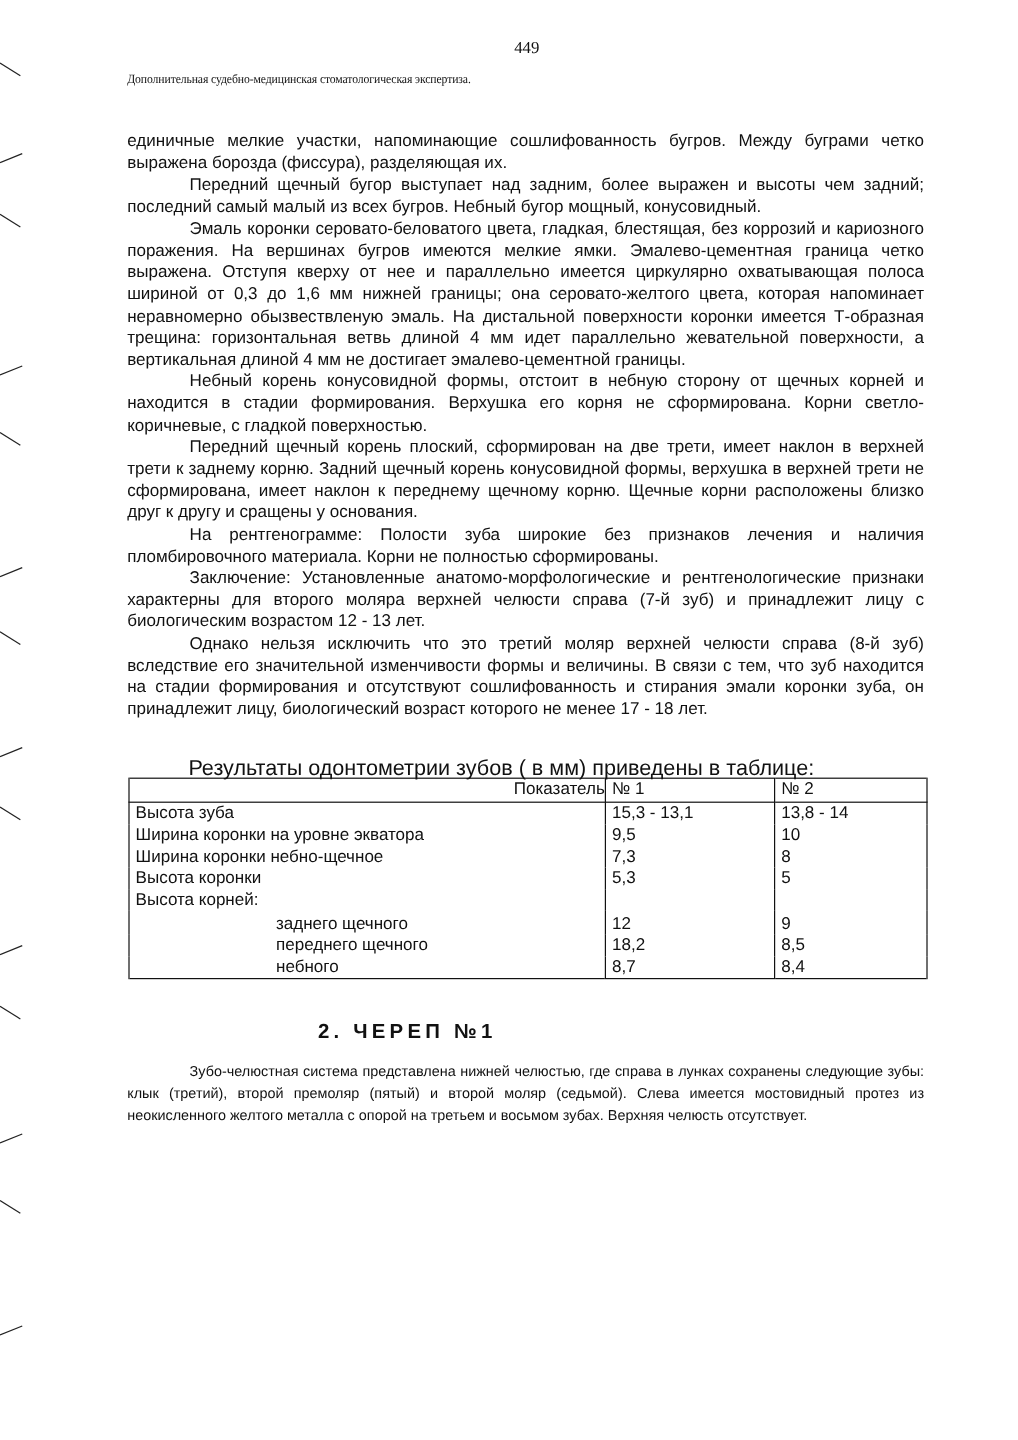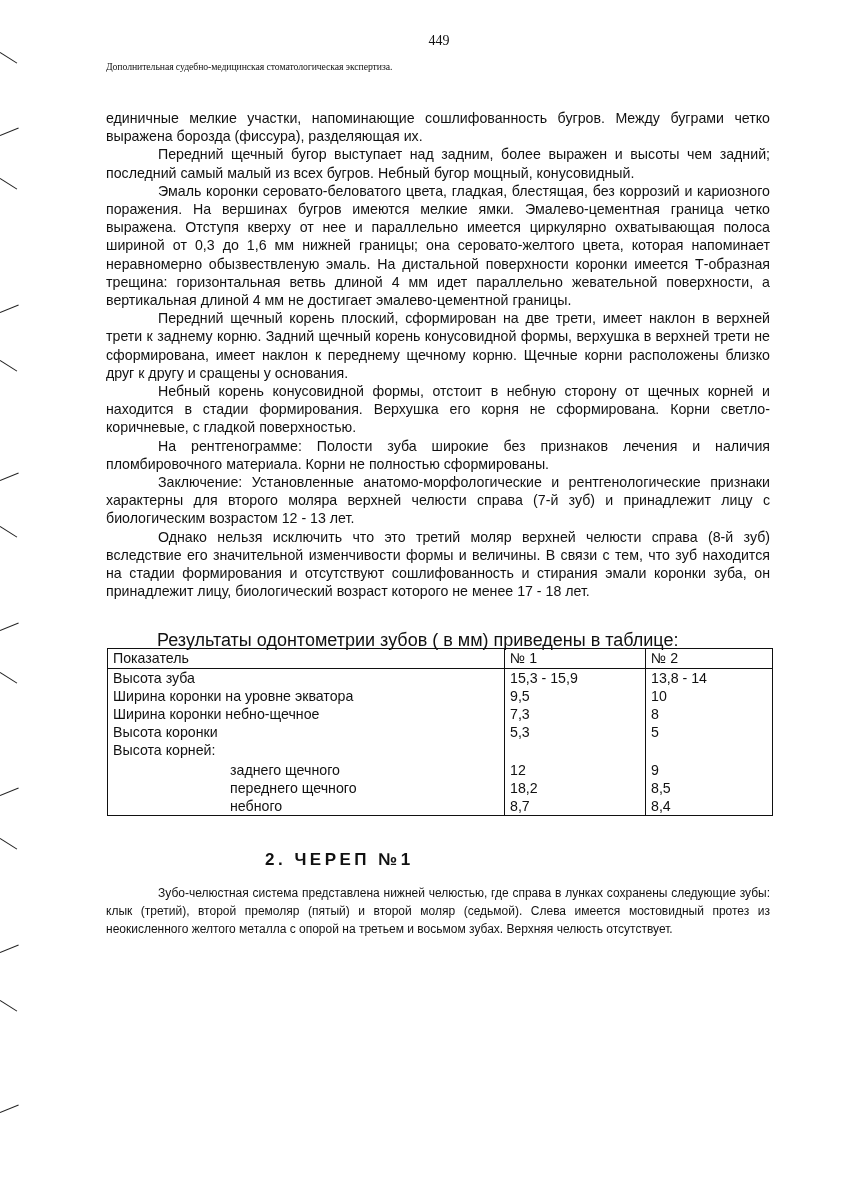--- a/index.html
+++ b/index.html
@@ -37,21 +37,21 @@
   #odontometry-table {
     position: absolute; top: 648px; left: 107px; width: 666px;
     border-collapse: collapse; font-size: 14.2px; line-height: 18px;
     border: 1.6px solid #111;
   }
   #odontometry-table td {
     padding: 0 0 0 5px; vertical-align: top;
     border-left: 1.3px solid #111; border-right: 1.3px solid #111;
   }
   #odontometry-table tr.head td { border-bottom: 1.6px solid #111; height: 19px; }
-  #odontometry-table td.c0 { width: 391px; }
+  #odontometry-table td.c0 { width: 391px; text-align: right; }
   #odontometry-table td.c1 { width: 135px; }
   #odontometry-table td.sub { padding-left: 122px; }
   #odontometry-table tr.gap td { padding-top: 2px; }
   #section-heading {
     position: absolute; top: 850px; left: 265px; font-weight: bold;
     font-size: 17px; letter-spacing: 3.5px;
   }
   #section-text {
     position: absolute; top: 884px; left: 106px; width: 664px;
     font-size: 12px; line-height: 18.2px; text-align: justify;
@@ -76,39 +76,39 @@
 <div class="margin-mark down" style="top:1000px"></div>
 <div class="margin-mark up" style="top:1112px"></div>
 
 <div id="page-number">449</div>
 <div id="running-header">Дополнительная судебно-медицинская стоматологическая экспертиза.</div>
 
 <div id="body-text">
   <p>единичные мелкие участки, напоминающие сошлифованность бугров. Между буграми четко выражена борозда (фиссура), разделяющая их.</p>
   <p class="ind">Передний щечный бугор выступает над задним, более выражен и высоты чем задний; последний самый малый из всех бугров. Небный бугор мощный, конусовидный.</p>
   <p class="ind">Эмаль коронки серовато-беловатого цвета, гладкая, блестящая, без коррозий и кариозного поражения. На вершинах бугров имеются мелкие ямки. Эмалево-цементная граница четко выражена. Отступя кверху от нее и параллельно имеется циркулярно охватывающая полоса шириной от 0,3 до 1,6 мм нижней границы; она серовато-желтого цвета, которая напоминает неравномерно обызвествленую эмаль. На дистальной поверхности коронки имеется Т-образная трещина: горизонтальная ветвь длиной 4 мм идет параллельно  жевательной поверхности, а вертикальная длиной 4 мм не достигает эмалево-цементной границы.</p>
+  <p class="ind">Небный корень конусовидной формы, отстоит в небную сторону от щечных корней и находится в стадии формирования. Верхушка его корня не сформирована. Корни светло-коричневые, с гладкой поверхностью.</p>
   <p class="ind">Передний щечный корень плоский, сформирован  на две трети, имеет наклон в верхней трети к заднему корню. Задний щечный корень конусовидной формы, верхушка в верхней трети не сформирована, имеет наклон к переднему щечному корню. Щечные корни расположены близко друг к другу и сращены у основания.</p>
-  <p class="ind">Небный корень конусовидной формы, отстоит в небную сторону от щечных корней и находится в стадии формирования. Верхушка его корня не сформирована. Корни светло-коричневые, с гладкой поверхностью.</p>
   <p class="ind">На рентгенограмме: Полости зуба широкие без признаков лечения и наличия пломбировочного материала. Корни не полностью сформированы.</p>
   <p class="ind">Заключение: Установленные анатомо-морфологические и рентгенологические признаки характерны для второго моляра верхней челюсти справа (7-й зуб) и принадлежит лицу с биологическим возрастом 12 - 13 лет.</p>
   <p class="ind">Однако нельзя исключить что это третий моляр верхней челюсти справа (8-й зуб) вследствие его значительной изменчивости формы и величины. В связи с тем, что зуб находится на стадии формирования и отсутствуют сошлифованность и стирания эмали коронки зуба, он принадлежит лицу, биологический возраст которого не менее 17 - 18 лет.</p>
 </div>
 
 <div id="table-caption">Результаты одонтометрии зубов ( в мм) приведены в таблице:</div>
 
 <table id="odontometry-table">
   <tbody>
       <tr class="head">
     <td class="c0">Показатель</td>
     <td class="c1">№ 1</td>
     <td>№ 2</td>
   </tr>
   <tr>
     <td>Высота зуба</td>
-    <td>15,3 - 15,9</td>
+    <td>15,3 - 13,1</td>
     <td>13,8 - 14</td>
   </tr>
   <tr>
     <td>Ширина коронки на уровне экватора</td>
     <td>9,5</td>
     <td>10</td>
   </tr>
   <tr>
     <td>Ширина коронки небно-щечное</td>
     <td>7,3</td>

